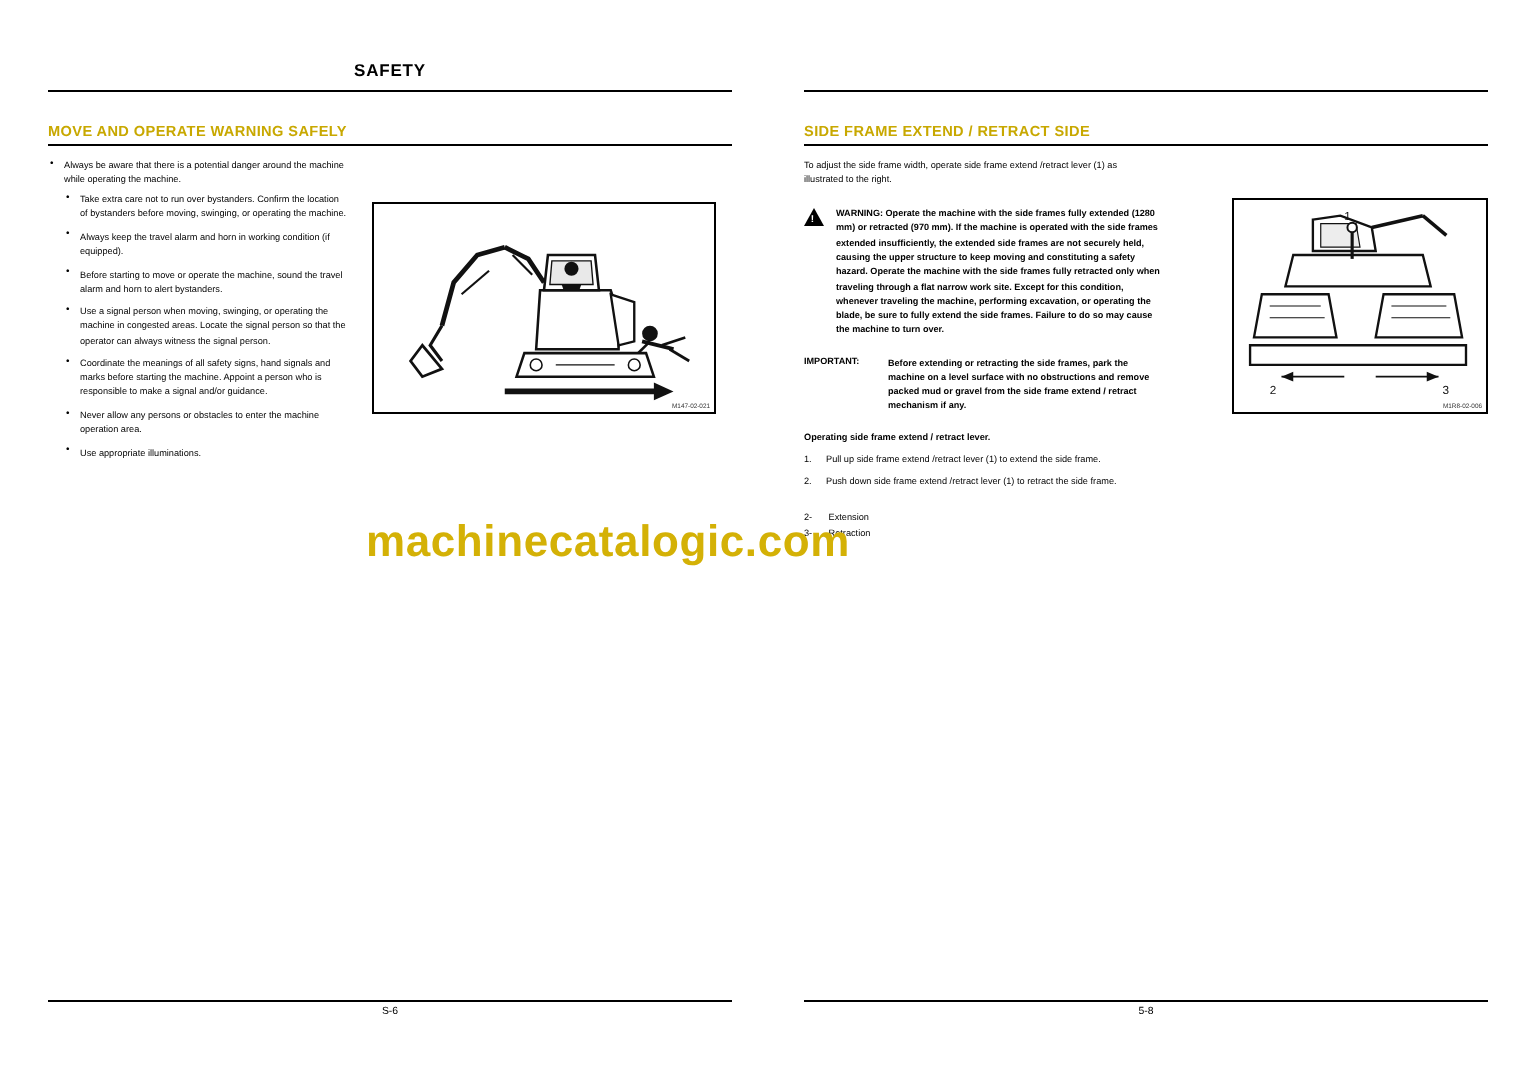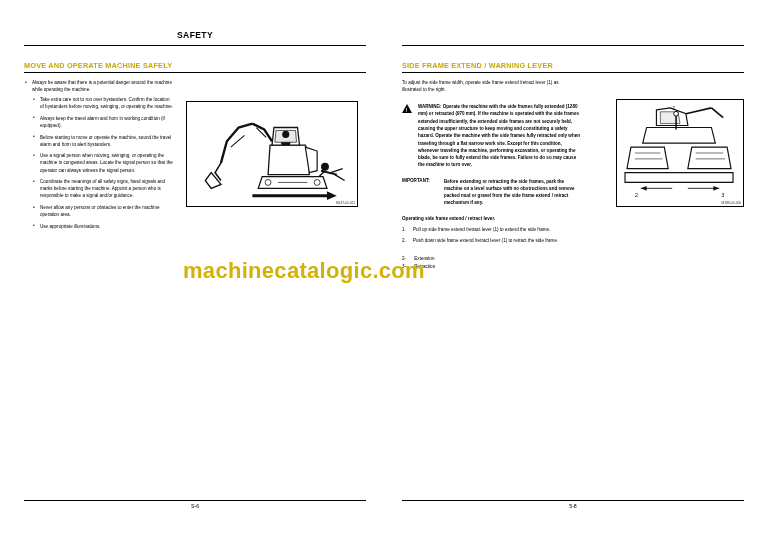--- a/index.html
+++ b/index.html
@@ -225,21 +225,21 @@
 
 <div class="sheet">
 
   <div class="page page-left">
 
     <div class="page-head">
       <div class="head-title">SAFETY</div>
       <div class="rule head-rule"></div>
     </div>
 
-    <div class="sect-title">MOVE AND OPERATE MACHINE SAFELY</div>
+    <div class="sect-title">MOVE AND OPERATE WARNING SAFELY</div>
     <div class="sect-rule"></div>
 
     <div class="cols">
       <div class="left-text">
         <ul class="lvl1">
           <li>
             <span>Always be aware that there is a potential danger around the machine while operating the machine.</span>
             <ul class="lvl2">
               <li>Take extra care not to run over bystanders. Confirm the location of bystanders before moving, swinging, or operating the machine.</li>
               <li>Always keep the travel alarm and horn in working condition (if equipped).</li>
@@ -305,21 +305,21 @@
       <div class="page-num">S-6</div>
     </div>
   </div>
 
   <div class="page page-right">
 
     <div class="page-head">
       <div class="rule head-rule"></div>
     </div>
 
-    <div class="sect-title">SIDE FRAME EXTEND / WARNING LEVER</div>
+    <div class="sect-title">SIDE FRAME EXTEND / RETRACT SIDE</div>
     <div class="sect-rule"></div>
 
     <div class="cols">
 
       <div class="r-intro">To adjust the side frame width, operate side frame extend /retract lever (1) as illustrated to the right.</div>
 
       <div class="fig fig-right">
         <svg class="svg-fig" viewBox="0 0 128 108">
           <g fill="none" stroke="#111">
 

